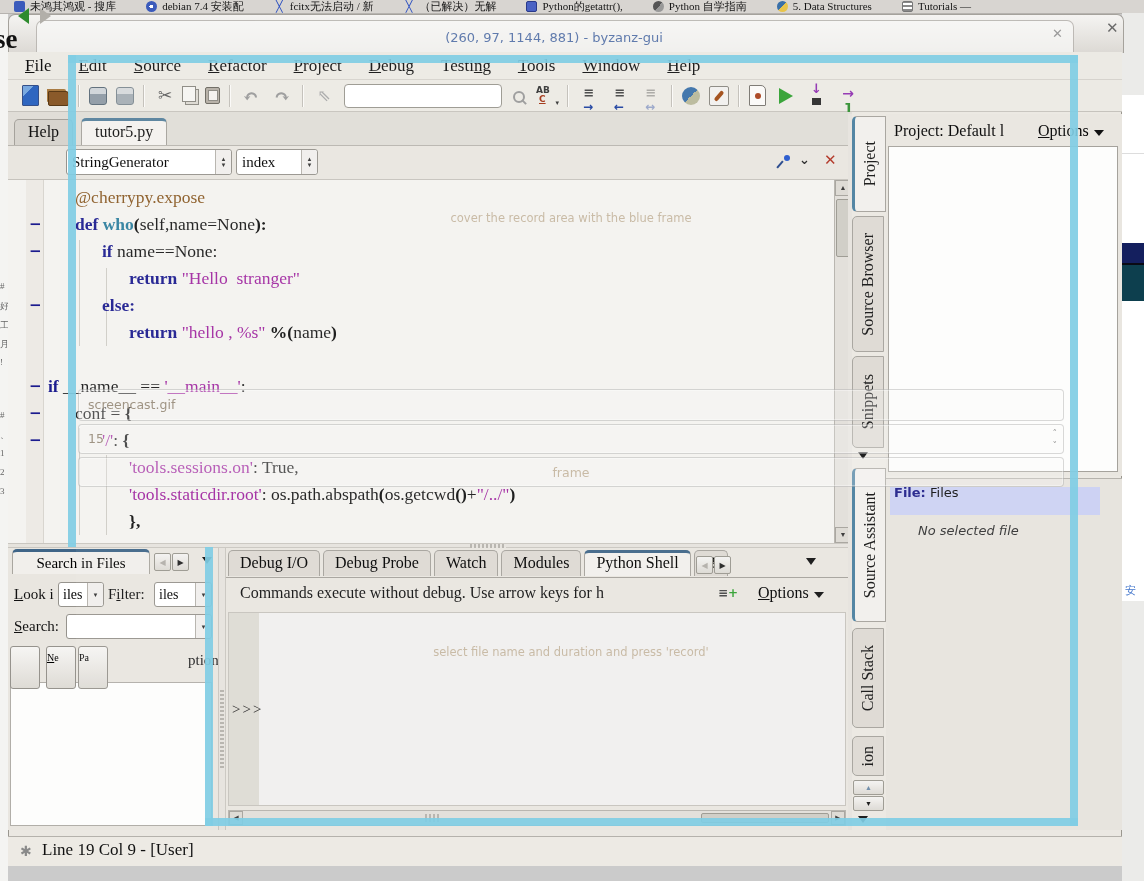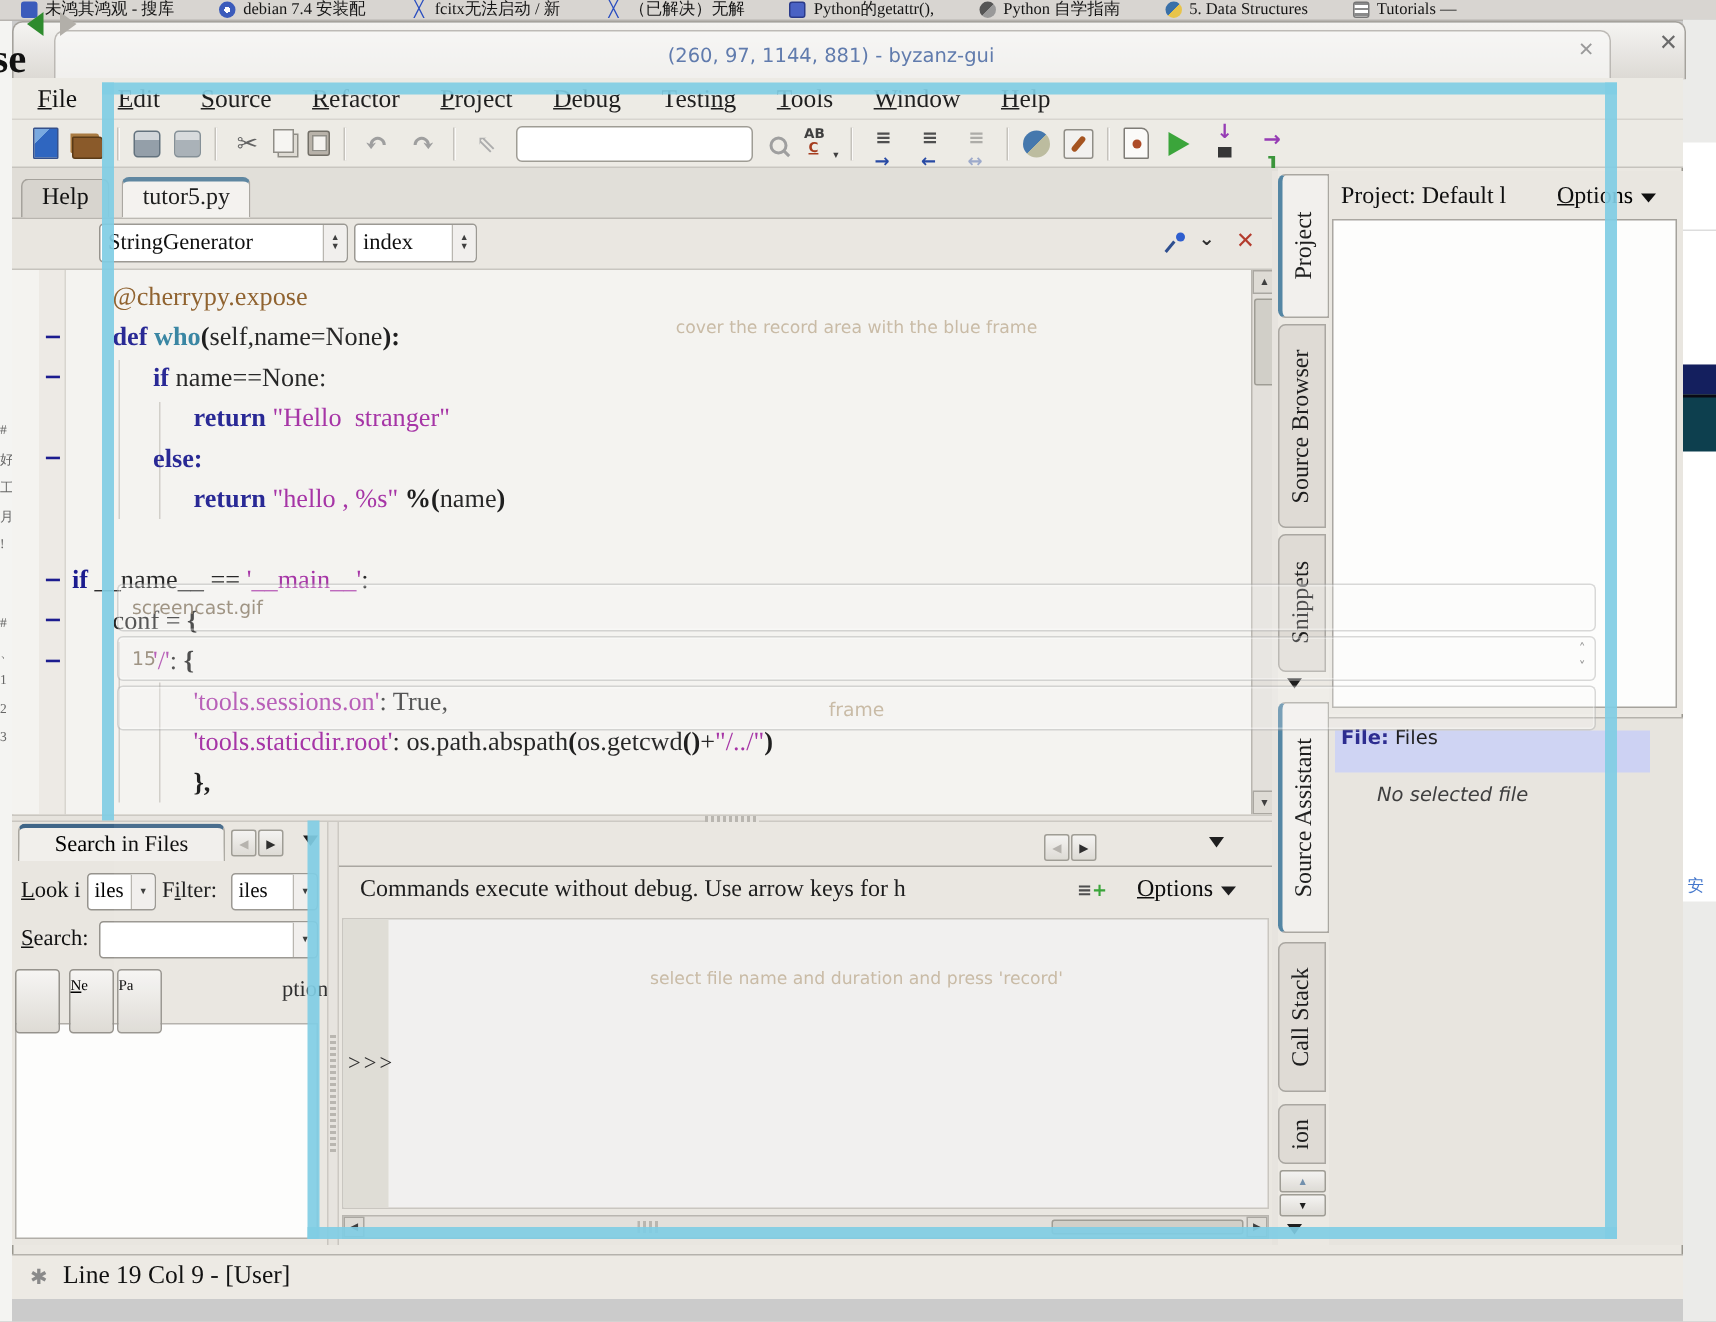--- a/index.html
+++ b/index.html
@@ -414,20 +414,28 @@
     </div>
     <span id="sif-frag">ption</span>
     <div id="sif-results"></div>
   <div class="gbtn" style="left: 2px; top: 98px; width: 30px;"></div>
       <div class="gbtn" style="left: 38px; top: 98px; width: 30px;"><u>N</u>e</div>
       <div class="gbtn" style="left: 70px; top: 98px; width: 30px;">Pa</div>
     </div>
 
   <div id="dbg-panel" class="abs">
     <div id="dbg-tabrow-line"></div>
+    <div id="dbg-tabs">
+        <div class="dtab">Debug I/O</div>
+        <div class="dtab">Debug Probe</div>
+        <div class="dtab">Watch</div>
+        <div class="dtab">Modules</div>
+        <div class="dtab active">Python Shell</div>
+        <div class="dtab">B</div>
+      </div>
     <span class="minibtn" style="left:470px;top:8px;color:#b2afa9;">◀</span>
     <span class="minibtn" style="left:488px;top:8px;color:#222;">▶</span>
     <span class="tri" style="left:580px;top:10px;"></span>
     <div id="dbg-status">Commands execute without debug.  Use arrow keys for h</div>
     <div id="dbg-addicon">≡<i>+</i></div>
     <div id="dbg-options"><span><u>O</u>ptions</span><span class="opt-tri"></span></div>
     <div id="shell">
       <div id="shell-gutter"></div>
       <div id="shell-prompt">&gt;&gt;&gt;</div>
     </div>

